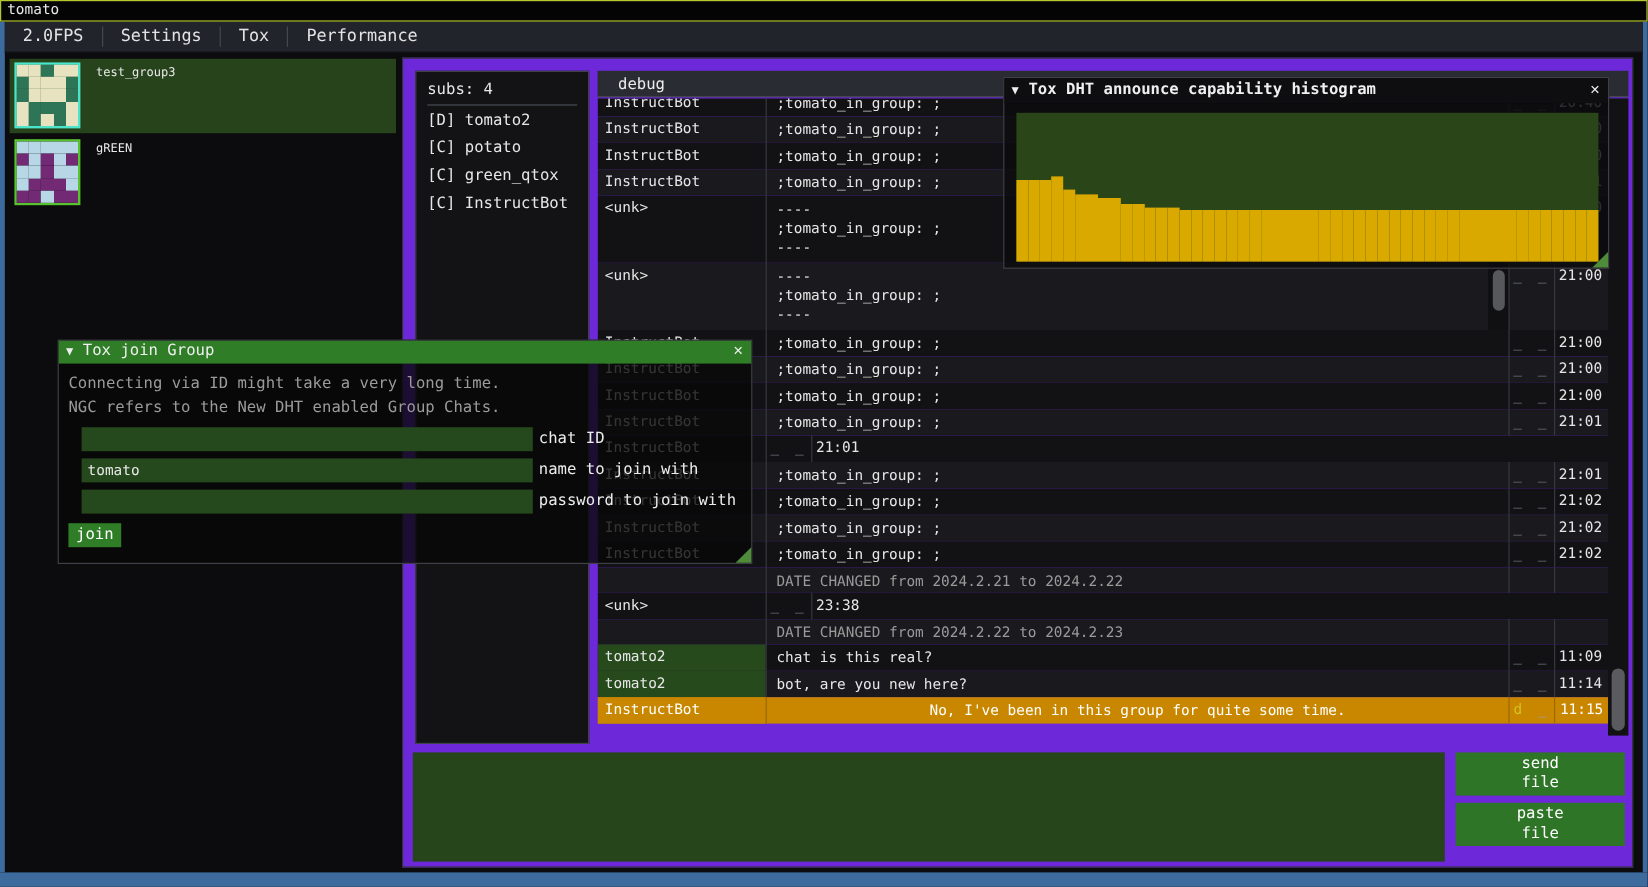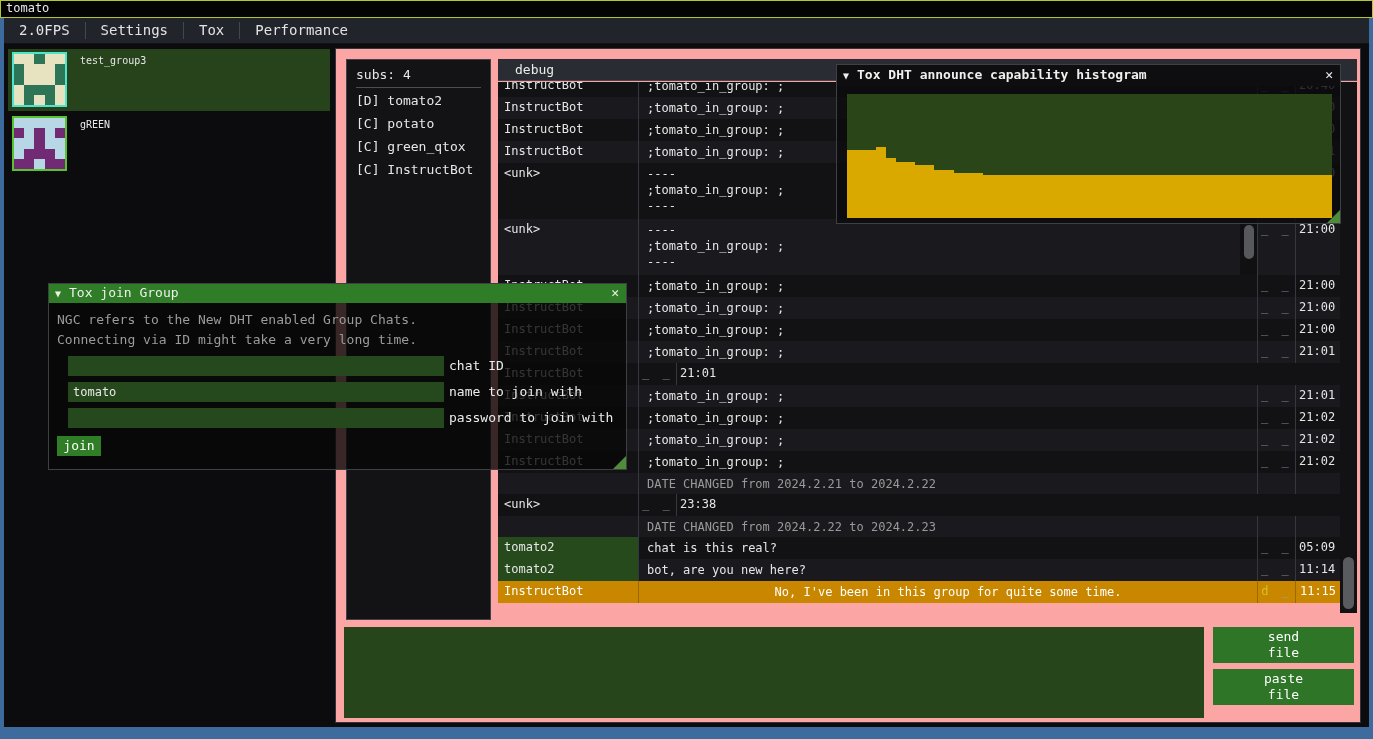--- a/index.html
+++ b/index.html
@@ -18,21 +18,21 @@
   .mitem { padding:0 15px; font-size:14px; line-height:25px; color:#e2e3e5; }
   .msep  { width:1px; background:#45474f; margin:4px 0; }
   
   .group-row { position:absolute; left:8px; width:322px; height:62px; }
   .group-row.selected { background:#26431b; }
   .g-avatar { position:absolute; left:4px; top:3px; width:55px; height:55px;
               display:grid; grid-template-columns:repeat(5,1fr); grid-template-rows:repeat(5,1fr); }
   .g-label { position:absolute; left:72px; top:6px; font-size:10px; color:#e8e8e8; }
   
   #main { position:absolute; left:335px; top:48px; width:1026px; height:675px;
-          border:1px solid #32343c; background:#fca5a5; }
+          border:1px solid #32343c; background:#6d28d9; }
   #subs { position:absolute; left:10px; top:10px; width:145px; height:561px;
           border:1px solid #3f414b; background:#131316; }
   .subs-title { padding:7px 9px 5px; font-size:13px; }
   .subs-sep { height:1px; background:#4a4c56; margin:0 9px; }
   .subs-item { padding:0 9px; font-size:13px; line-height:21px; margin-top:2px; }
   
   #chat { position:absolute; left:162px; top:10px; width:859px; height:554px; }
   #tabbar { position:absolute; left:0; top:0; right:0; height:22px; background:#2a2c33;
             border-bottom:1px solid #45474f; }
   .tab { display:inline-block; margin-left:7px; padding:0 10px; font-size:13px;
@@ -331,21 +331,21 @@
             <div class="cmsg">DATE CHANGED from 2024.2.22 to 2024.2.23</div>
             <div class="cstat"></div>
             <div class="ctime"></div>
           </div>
           <div class="crow h1">
             <div class="cname hl">tomato2</div>
             <div class="cmsg">
               <div>chat is this real?</div>
             </div>
             <div class="cstat"><span class="st-u">_ </span><span class="st-u">_</span></div>
-            <div class="ctime">05:09</div>
+            <div class="ctime">11:09</div>
           </div>
           <div class="crow h1">
             <div class="cname hl">tomato2</div>
             <div class="cmsg">
               <div>bot, are you new here?</div>
             </div>
             <div class="cstat"><span class="st-u">_ </span><span class="st-u">_</span></div>
             <div class="ctime">11:14</div>
           </div>
           <div class="crow h1 orange">
@@ -433,22 +433,22 @@
     </div>
   <div class="grip"></div>
 </div>
 
 <div id="join-win" class="fwin">
   <div class="win-title">
     <span class="arrow">▼</span><span>Tox join Group</span>
     <span class="close">✕</span>
   </div>
   <div id="join-body">
+    <div class="hint">Connecting via ID might take a very long time.</div>
     <div class="hint">NGC refers to the New DHT enabled Group Chats.</div>
-    <div class="hint">Connecting via ID might take a very long time.</div>
     <div class="frow">
       <input value="" style="">
       <label>chat ID</label>
     </div>
     <div class="frow">
       <input value="tomato" style="">
       <label>name to join with</label>
     </div>
     <div class="frow">
       <input value="" style="">

